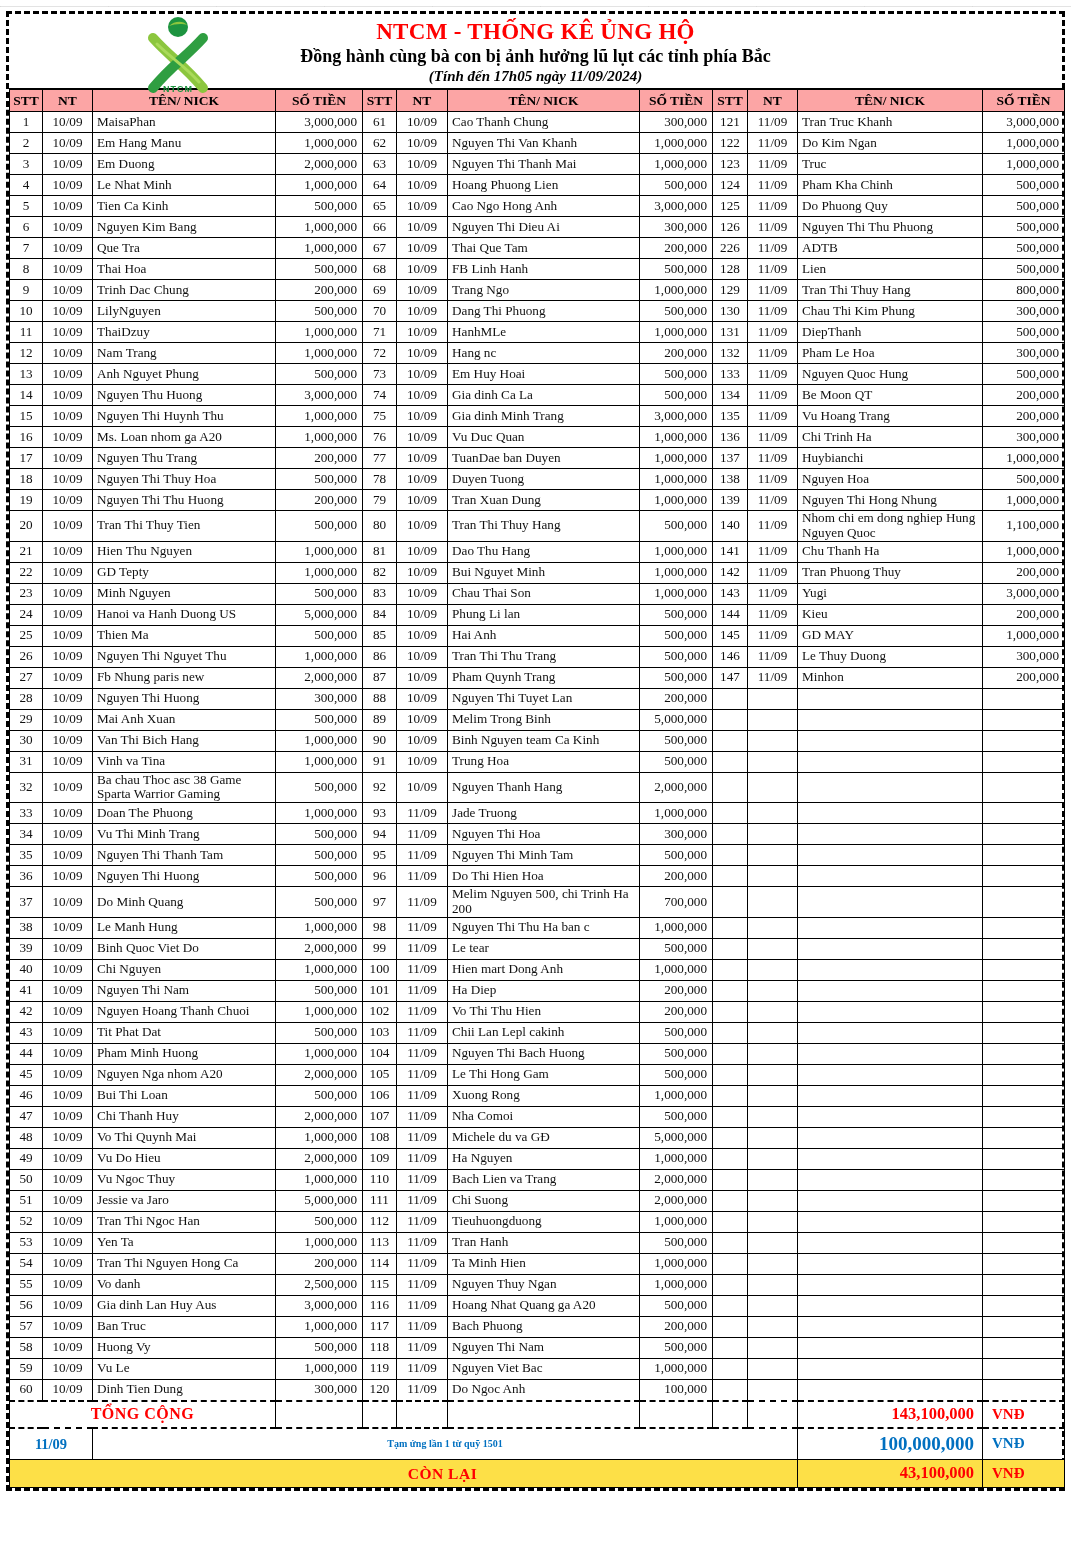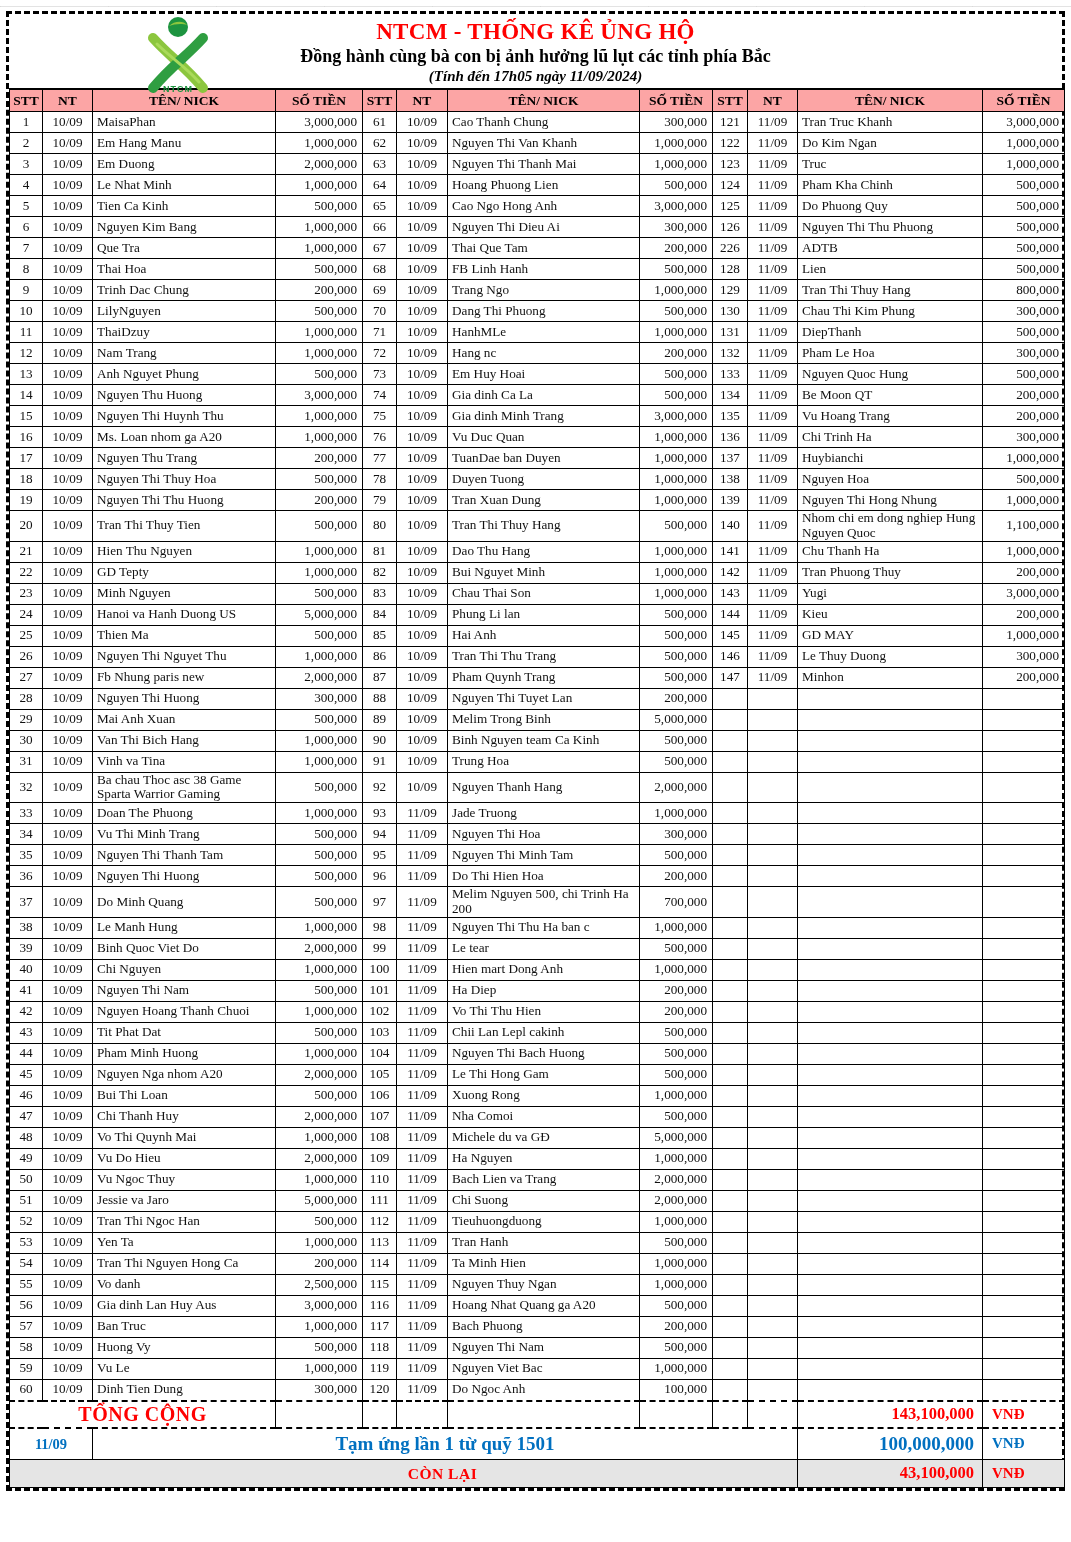--- a/index.html
+++ b/index.html
@@ -22,29 +22,29 @@
   table{border-collapse:collapse;table-layout:fixed;width:100%;border-top:2px solid #000;}
   th,td{border:1px solid #000;overflow:hidden;vertical-align:middle;}
   th{background:#fca5a5;color:#000;font-size:13.5px;font-weight:bold;height:21px;padding:0;}
   td{font-size:13.2px;height:20px;line-height:1.12;padding:0 2px;}
   td.c-stt,td.c-nt{text-align:center;}
   td.c-name{text-align:left;padding-left:4px;}
   td.c-amt{text-align:right;padding-right:5px;}
   
   tfoot td{height:26px;}
   tr.f-total td{border-top:2px dashed #000;border-bottom:2px dashed #000;height:25px;}
-  .total-label{color:#ff0000;font-weight:bold;font-size:20px;text-align:center;letter-spacing:.5px;margin-top:18px;}
+  .total-label{color:#ff0000;font-weight:bold;font-size:16px;text-align:center;letter-spacing:.5px;margin-top:18px;}
   .amt-red{color:#ff0000;font-weight:bold;font-size:16.5px;text-align:right;padding-right:8px;}
   .vnd-red{color:#ff0000;font-weight:bold;font-size:15px;text-align:left;padding-left:9px;}
   tr.f-advance td{height:30px;}
   .adv-date{color:#0070C0;font-weight:bold;font-size:14.5px;text-align:center;}
-  .adv-label{color:#0070C0;font-weight:bold;font-size:19px;text-align:center;}
+  .adv-label{color:#0070C0;font-weight:bold;font-size:10px;text-align:center;}
   .amt-blue{color:#0070C0;font-weight:bold;font-size:19px;text-align:right;padding-right:8px;}
   .vnd-blue{color:#0070C0;font-weight:bold;font-size:15px;text-align:left;padding-left:9px;}
-  tr.f-remaining td{background:#e5e5e5;height:27px;}
+  tr.f-remaining td{background:#fde047;height:27px;}
   .rem-label{color:#ff0000;font-weight:bold;font-size:15.5px;text-align:center;padding-left:80px;letter-spacing:.5px;}
 </style>
 </head>
 <body>
 
 <div class="sheet">
   <div class="top-strip">
     <div class="gridrow"></div>
     <div class="gridline"></div>
   </div>

